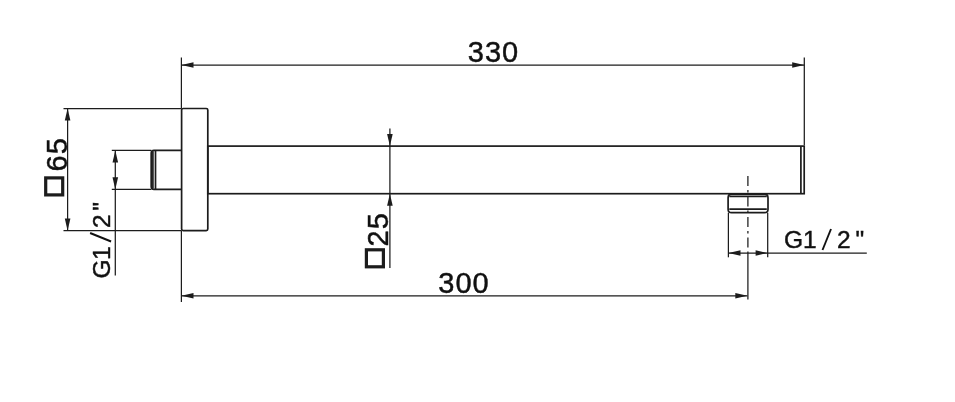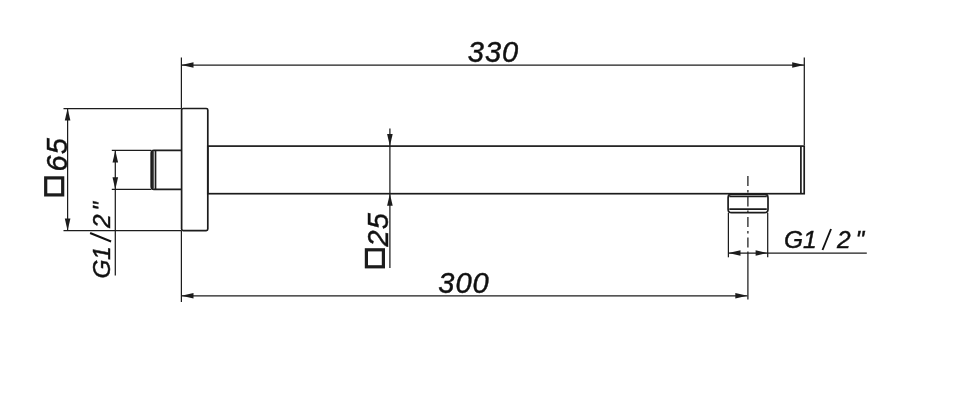--- a/index.html
+++ b/index.html
@@ -1,16 +1,16 @@
 <!DOCTYPE html>
 <html><head>
 <meta charset="utf-8">
 <style>
   html,body{margin:0;padding:0;background:#ffffff;}
-  .page{width:955px;height:350px;position:relative;background:#ffffff;overflow:hidden;filter:grayscale(1);font-style:italic;}
+  .page{width:955px;height:350px;position:relative;background:#ffffff;overflow:hidden;filter:grayscale(1);}
   svg{display:block;}
   text{font-family:"Liberation Sans", sans-serif;fill:#111;stroke:#111;stroke-width:0.45;}
 </style>
 </head>
 <body>
 <div class="page">
 <svg width="955" height="402" viewBox="0 0 955 402" xmlns="http://www.w3.org/2000/svg">
 <defs>
 </defs>
 <g fill="none" stroke="#1c1c1c" stroke-width="1.7" stroke-linecap="butt">

